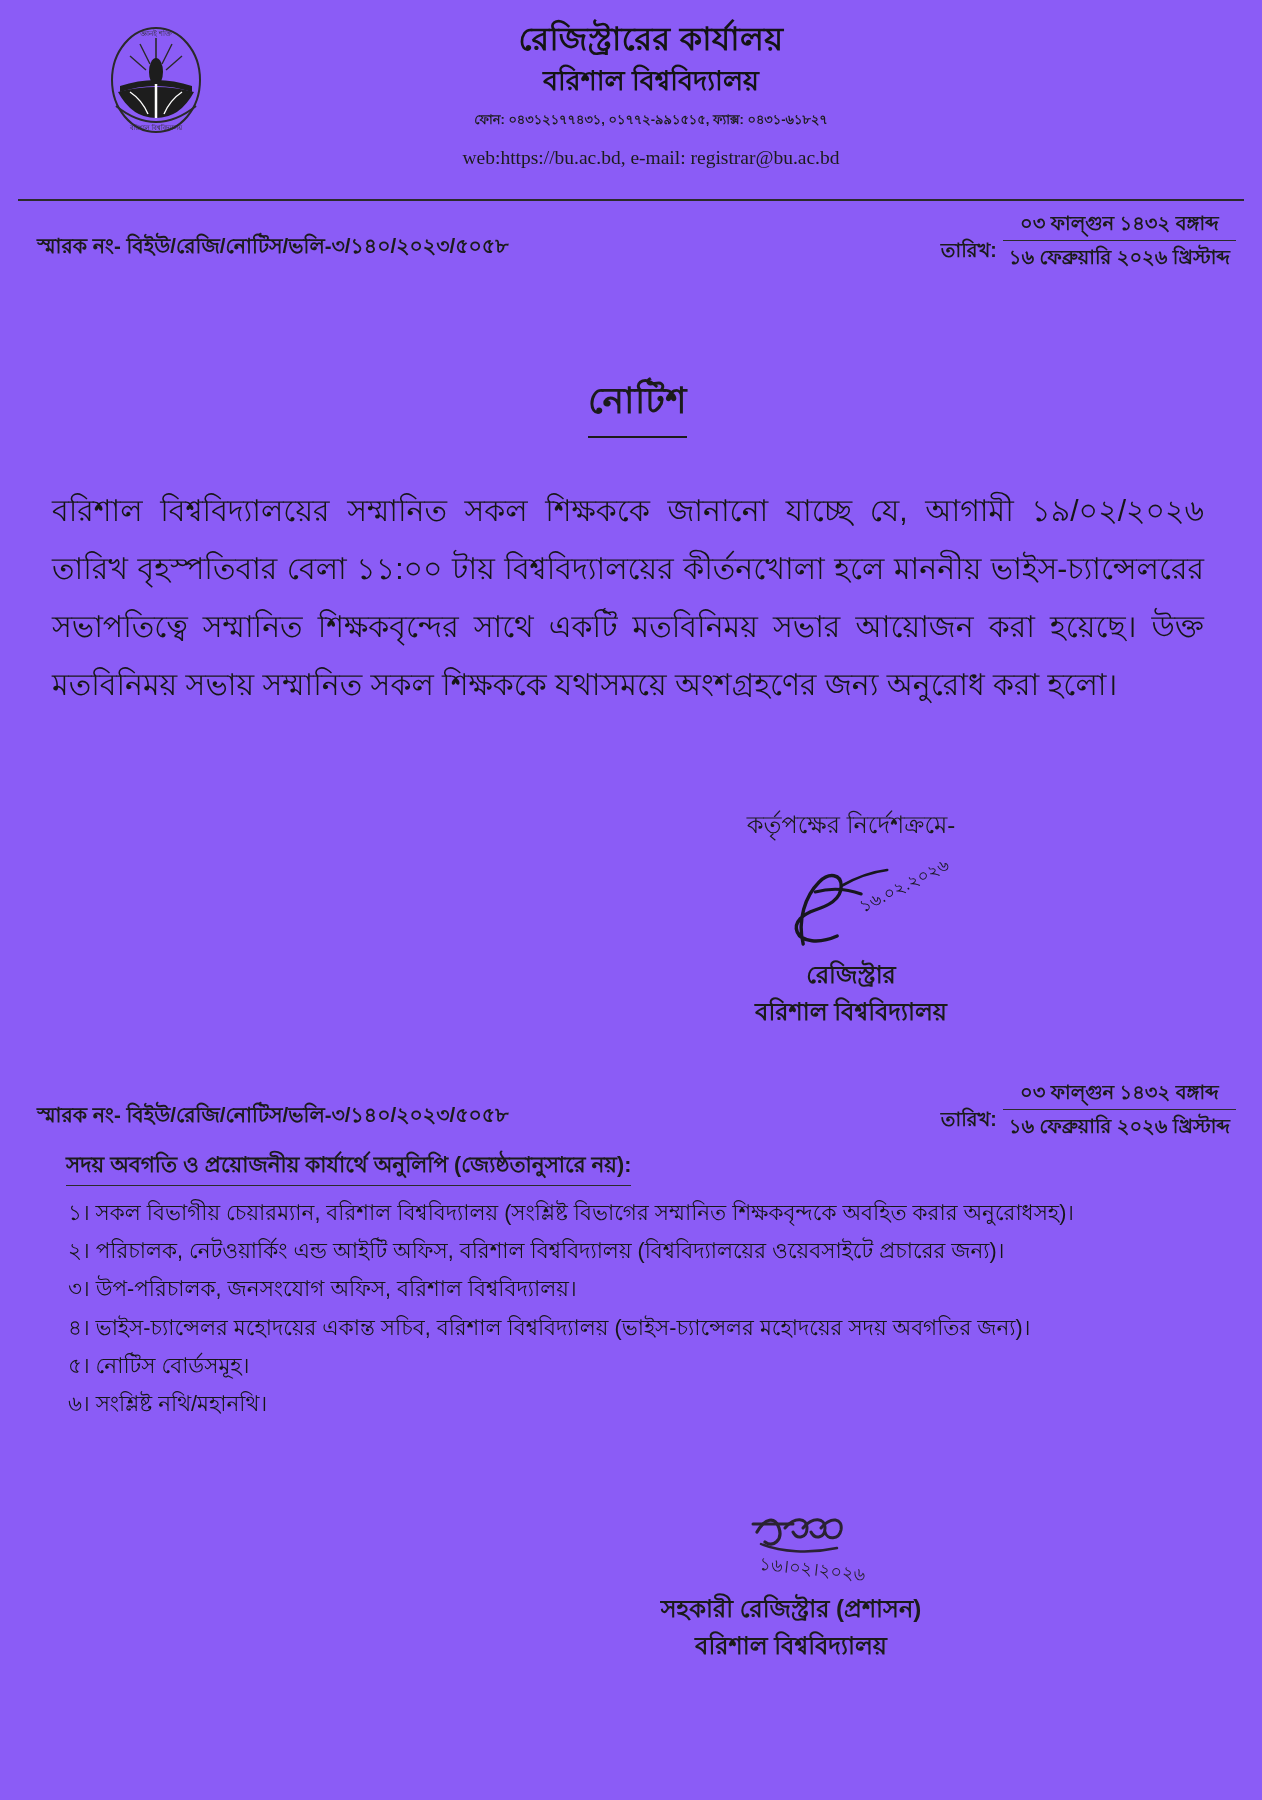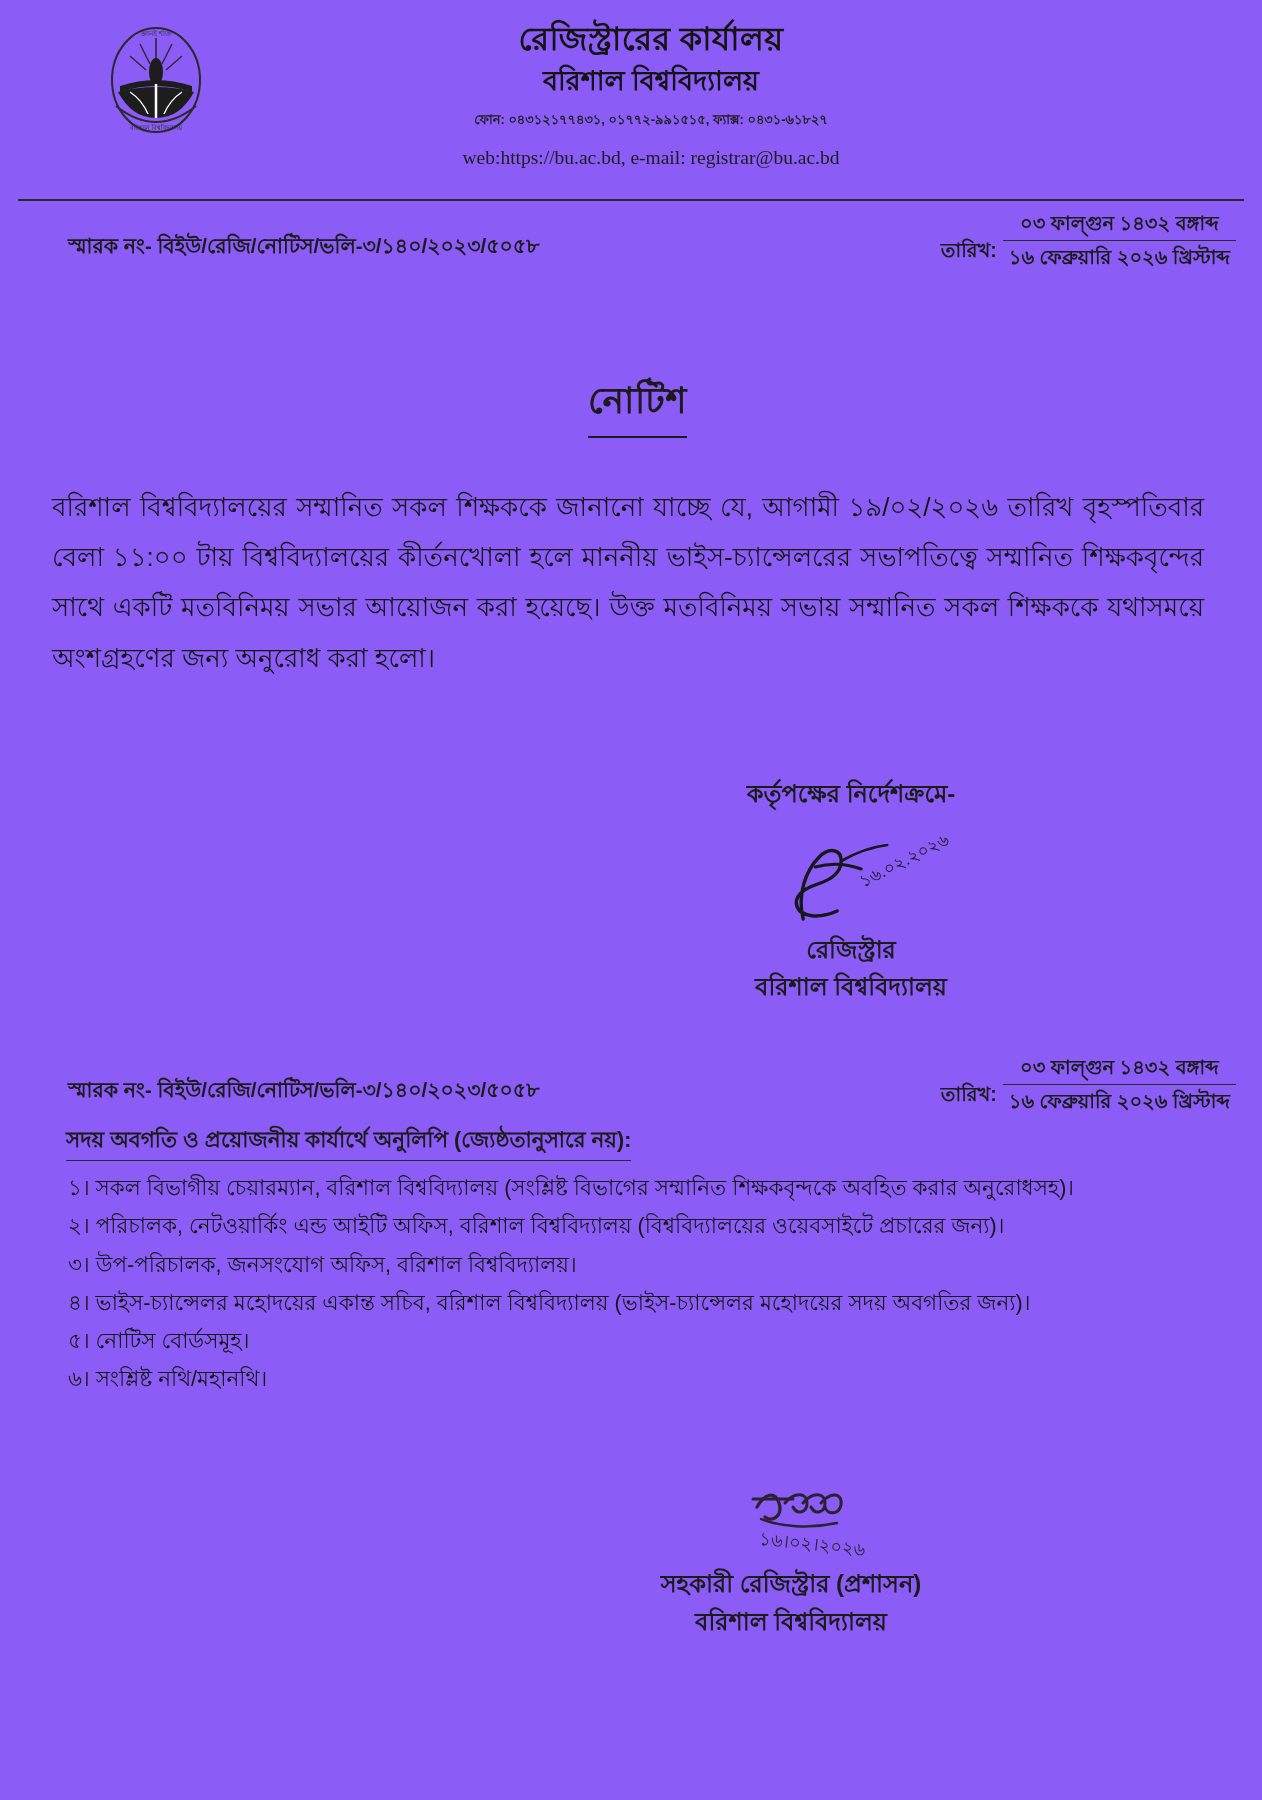--- a/index.html
+++ b/index.html
@@ -80,21 +80,21 @@
   }
 
   
   .memo-row {
     position: relative;
     height: 62px;
     margin-top: 14px;
   }
   .memo-no {
     position: absolute;
-    left: 68px;
+    left: 37px;
     top: 16px;
     font-family: "Liberation Sans", "DejaVu Sans", sans-serif;
     font-size: 20.5px;
     font-weight: 600;
     white-space: nowrap;
   }
   .date-block {
     position: absolute;
     right: 26px;
     top: -6px;
@@ -138,39 +138,39 @@
     border-bottom: 2.4px solid #1b1b1b;
     padding-bottom: 3px;
     letter-spacing: .5px;
     margin-left: 13px;
   }
 
   
   .body-text {
     margin: 44px 58px 0 52px;
     font-family: "Liberation Sans", "DejaVu Sans", sans-serif;
-    font-size: 26px;
+    font-size: 30px;
     line-height: 1.93;
     text-align: justify;
     text-justify: inter-word;
     color: #161616;
   }
   .body-text p { margin: 0; text-indent: 0; }
 
   
   .sig-one {
     margin-top: 92px;
     text-align: center;
     padding-left: 440px;
   }
   .by-order {
     font-family: "Liberation Sans", "DejaVu Sans", sans-serif;
     font-size: 24px;
-    font-weight: 700;
-    margin-bottom: 8px;
+    font-weight: 400;
+    margin-bottom: 2px;
   }
   .sig-scribble {
     height: 108px;
     position: relative;
   }
   .sig-scribble svg { position: absolute; left: 50%; top: 0; transform: translateX(-46%); }
   .sig-name {
     font-family: "Liberation Sans", "DejaVu Sans", sans-serif;
     font-size: 24px;
     font-weight: 600;

